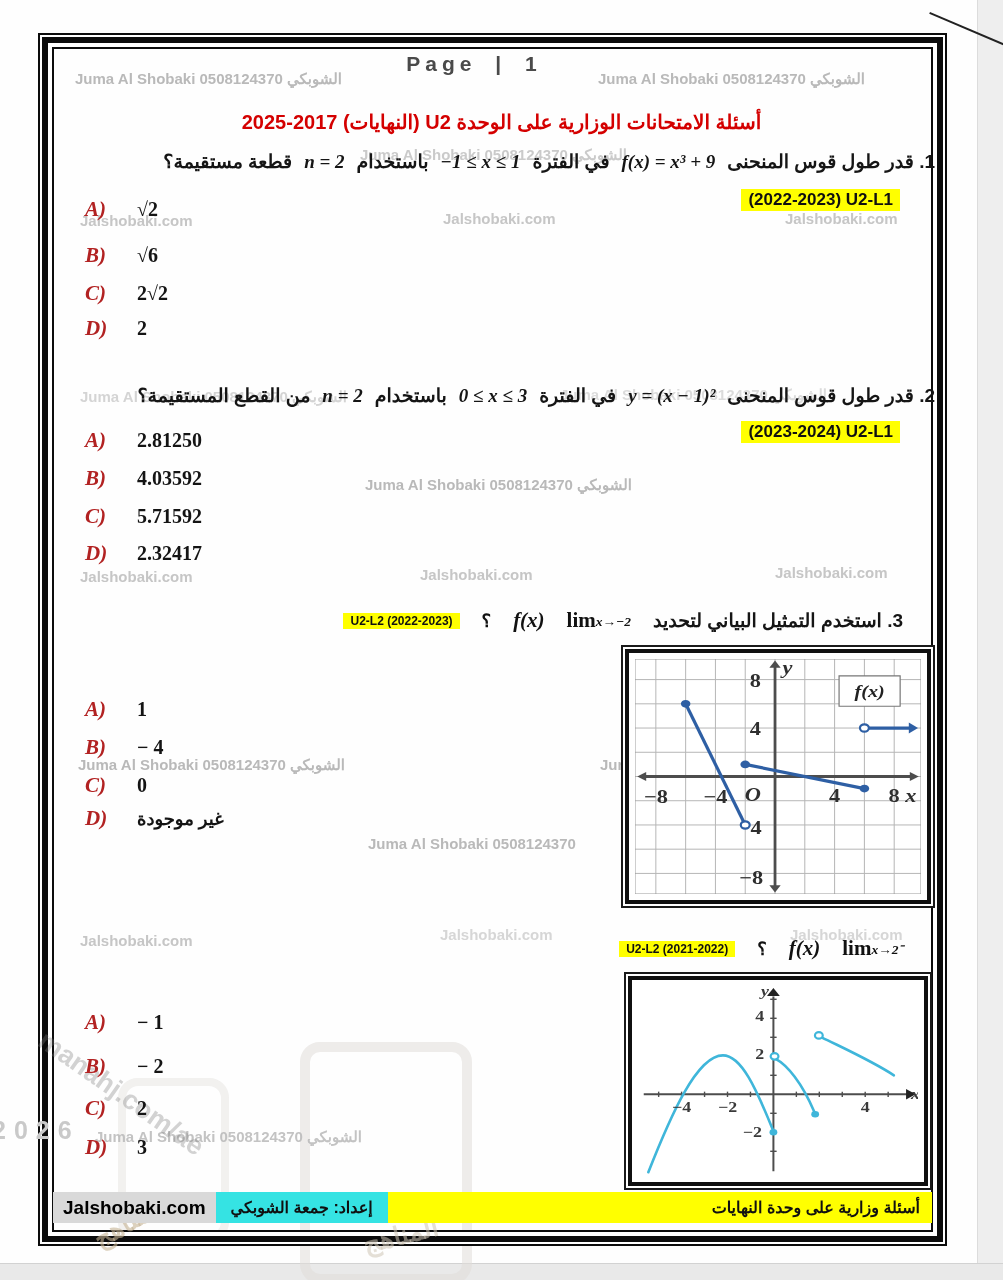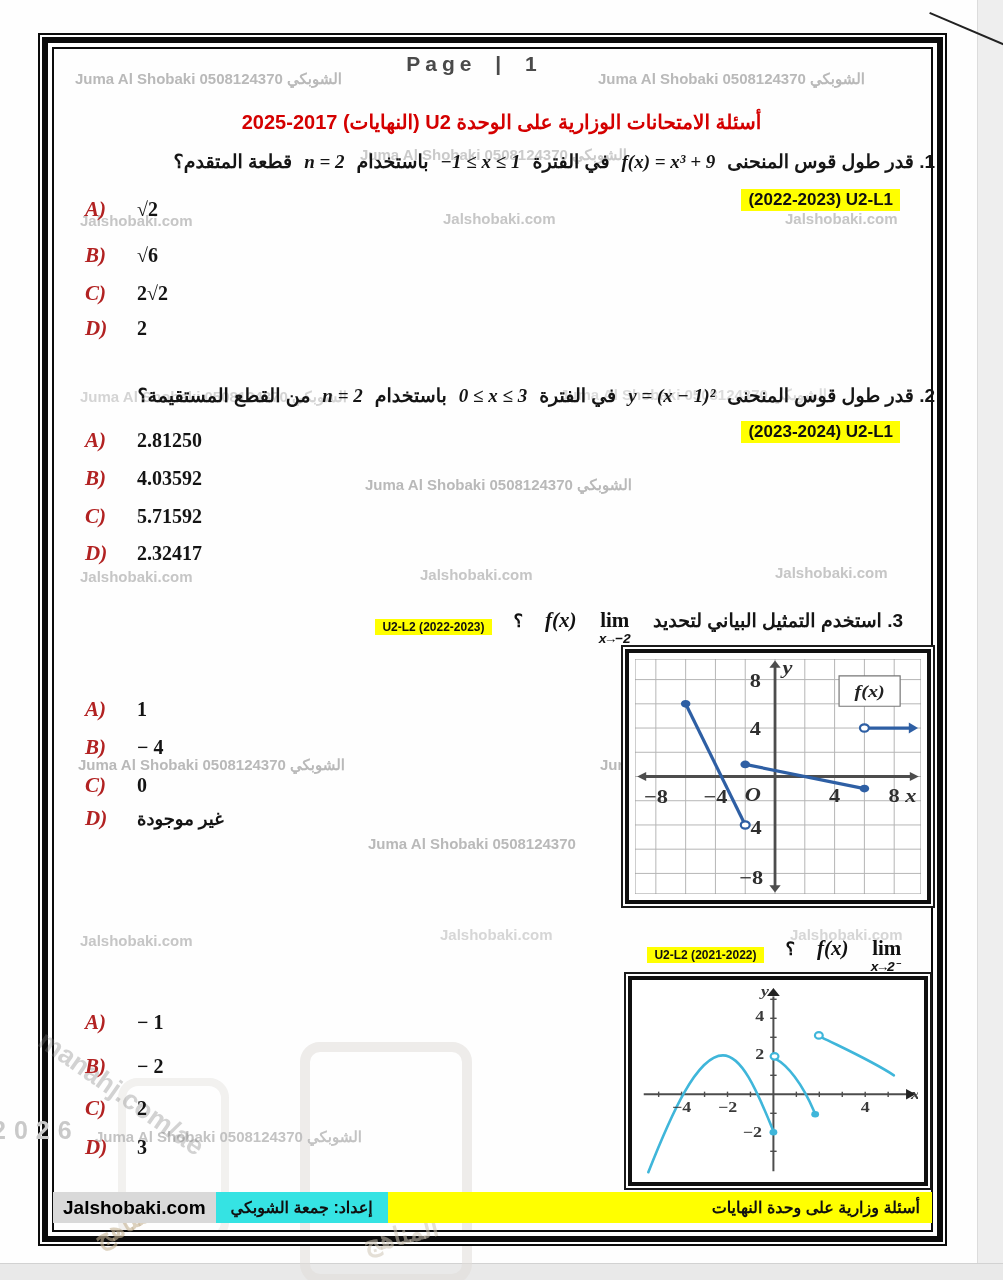--- a/index.html
+++ b/index.html
@@ -28,23 +28,23 @@
   .math{font-style:italic;font-weight:700;font-size:19px;font-family:"Liberation Serif",serif;color:#151515;
         direction:ltr;unicode-bidi:isolate;display:inline-block;white-space:nowrap;}
   .badge{position:absolute;background:#ffff00;font-weight:800;font-size:17px;padding:1px 7px;color:#101010;z-index:2;white-space:nowrap;text-align:center;}
   .badge-inline{background:#ffff00;font-weight:800;font-size:12px;padding:1px 7px;color:#101010;align-self:center;white-space:nowrap;}
   
   .opt{position:absolute;display:flex;align-items:baseline;column-gap:18px;z-index:2;}
   .opt .L{font-style:italic;font-weight:800;font-size:21px;font-family:"Liberation Serif",serif;color:#b22222;min-width:34px;}
   .opt .V{font-weight:800;font-size:20px;font-family:"Liberation Serif",serif;color:#141414;}
   .opt .V.ar{font-family:"Liberation Sans",sans-serif;font-size:18px;}
   
-  .lim{display:inline-flex;flex-direction:column;align-items:center;direction:ltr;line-height:1;}
+  .lim{display:inline-flex;flex-direction:row;align-items:center;direction:ltr;line-height:1;}
   .lim .top{font-weight:800;font-size:21px;font-family:"Liberation Serif",serif;color:#111;}
-  .lim .sub{font-style:italic;font-weight:700;font-size:13.5px;font-family:Liberation Mono, monospace;margin-top:2px;color:#111;}
+  .lim .sub{font-style:italic;font-weight:700;font-size:13.5px;font-family:Liberation Serif, serif;margin-top:2px;color:#111;}
   .fx{font-style:italic;font-weight:800;font-size:21px;font-family:"Liberation Serif",serif;direction:ltr;color:#111;}
   .qmark{font-weight:800;font-size:18px;color:#111;}
   
   .gbox{position:absolute;background:#fff;border:4px solid #101010;box-shadow:0 0 0 2px #fff,0 0 0 4px #1a1a1a;padding:6px;z-index:2;}
   .gbox svg{display:block;width:100%;height:100%;}
   
   .footer{position:absolute;left:53px;top:1192px;width:879px;height:31px;display:flex;align-items:stretch;z-index:2;}
   .f-site{background:#d9d9d9;color:#000;font-weight:800;font-size:19px;display:flex;align-items:center;padding:0 10px;}
   .f-prep{background:#35e3e3;display:flex;align-items:center;padding:0 15px;font-weight:800;font-size:16px;color:#101010;}
   .f-main{background:#ffff00;flex:1;display:flex;direction:rtl;justify-content:space-between;align-items:center;
@@ -90,21 +90,21 @@
   <div class="page-label">Page | 1</div>
   <div class="title">أسئلة الامتحانات الوزارية على الوحدة U2 (النهايات) 2017-2025</div>
 
   <div class="qline" style="right:68px;top:150px;">
     <span class="qar">1. قدر طول قوس المنحنى</span>
     <span class="math">f(x) = x³ + 9</span>
     <span class="qar">في الفترة</span>
     <span class="math">−1 ≤ x ≤ 1</span>
     <span class="qar">باستخدام</span>
     <span class="math">n = 2</span>
-    <span class="qar">قطعة المتقدم؟</span>
+    <span class="qar">قطعة مستقيمة؟</span>
   </div>
   <div class="badge" style="right:103px;top:189px;">(2022-2023) U2-L1</div>
   <div class="opt" style="left:85px;top:197px;">
     <span class="L">A)</span>
     <span class="V">√2</span>
     </div>
   <div class="opt" style="left:85px;top:243px;">
     <span class="L">B)</span>
     <span class="V">√6</span>
     </div>

